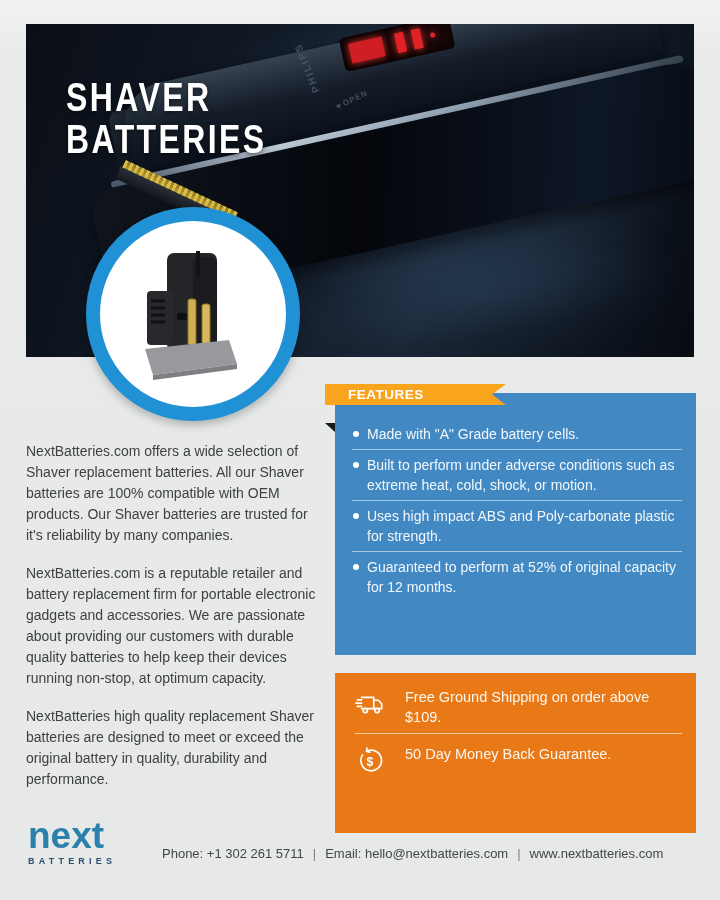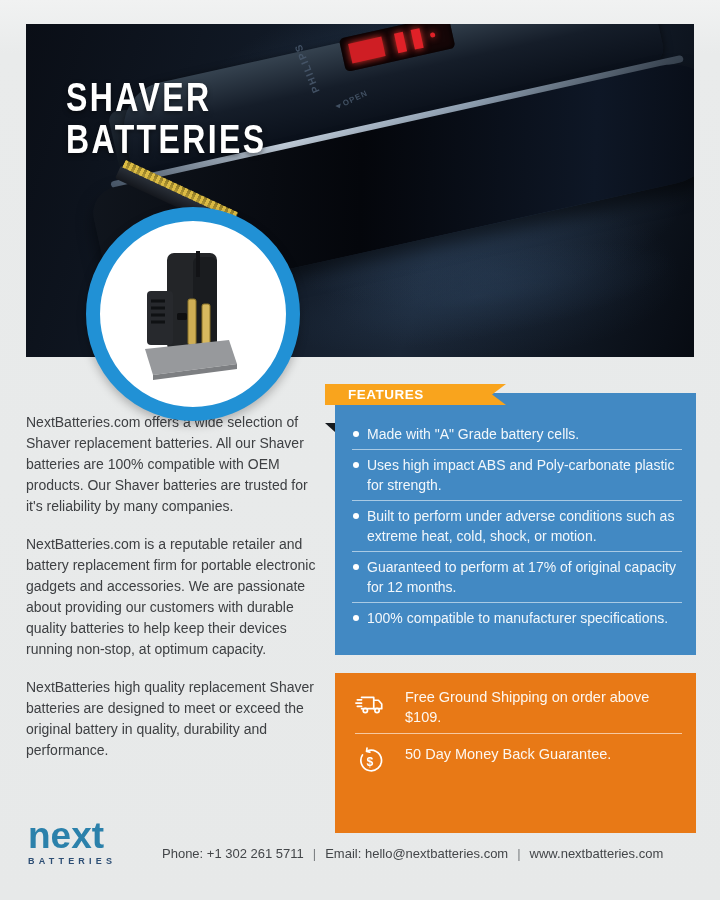--- a/index.html
+++ b/index.html
@@ -64,21 +64,21 @@
       transform:scaleX(0.80); transform-origin:left top; text-shadow:0 2px 6px rgba(0,0,0,0.5); }
   .hero-title span { display:block; }
 
   
   .circle-badge { position:absolute; left:86px; top:207px; width:186px; height:186px;
       background:#ffffff; border:14px solid #2191d5; border-radius:50%; z-index:5;
       display:flex; align-items:center; justify-content:center;
       box-shadow:0 4px 10px rgba(0,0,0,0.25); }
 
   
-  .intro { position:absolute; left:26px; top:412px; width:302px; color:#3e4043;
+  .intro { position:absolute; left:26px; top:441px; width:302px; color:#3e4043;
       font-size:14px; line-height:21px; }
   .intro p { margin:0 0 17px 0; }
 
   
   .features-box { position:absolute; left:335px; top:393px; width:361px; height:262px;
       background:#4289c3; z-index:2; box-sizing:border-box; padding:26px 14px 0 17px; }
   .features-list { list-style:none; margin:0; padding:0; }
   .features-list li { position:relative; padding:5px 0 5px 15px;
       border-bottom:1px solid rgba(255,255,255,0.55);
       color:#f2f7fb; font-size:14px; line-height:20px; }
@@ -160,24 +160,23 @@
 
   <div class="intro">
     <p>NextBatteries.com offers a wide selection of Shaver replacement batteries. All our Shaver batteries are 100% compatible with OEM products. Our Shaver batteries are trusted for it's reliability by many companies.</p>
     <p>NextBatteries.com is a reputable retailer and battery replacement firm for portable electronic gadgets and accessories. We are passionate about providing our customers with durable quality batteries to help keep their devices running non-stop, at optimum capacity.</p>
     <p>NextBatteries high quality replacement Shaver batteries are designed to meet or exceed the original battery in quality, durability and performance.</p>
   </div>
 
   <div class="features-box">
     <ul class="features-list">
       <li><span class="bullet"></span><span>Made with "A" Grade battery cells.</span></li>
+      <li><span class="bullet"></span><span>Built to perform under adverse conditions such as extreme heat, cold, shock, or motion.</span></li>
       <li><span class="bullet"></span><span>Uses high impact ABS and Poly-carbonate plastic for strength.</span></li>
-      <li><span class="bullet"></span><span>Built to perform under adverse conditions such as extreme heat, cold, shock, or motion.</span></li>
-      <li><span class="bullet"></span><span>Guaranteed to perform at 17% of original capacity for 12 months.</span></li>
-      <li><span class="bullet"></span><span>100% compatible to manufacturer specifications.</span></li>
+      <li><span class="bullet"></span><span>Guaranteed to perform at 52% of original capacity for 12 months.</span></li>
     </ul>
   </div>
   <div class="features-ribbon">
     <span>FEATURES</span>
   </div>
   <div class="ribbon-fold"></div>
 
   <div class="guarantee-box">
     <div class="grow">
       <svg class="gicon" viewBox="0 0 32 32" fill="none" stroke="#ffffff" stroke-width="1.8" stroke-linejoin="round" stroke-linecap="round">

